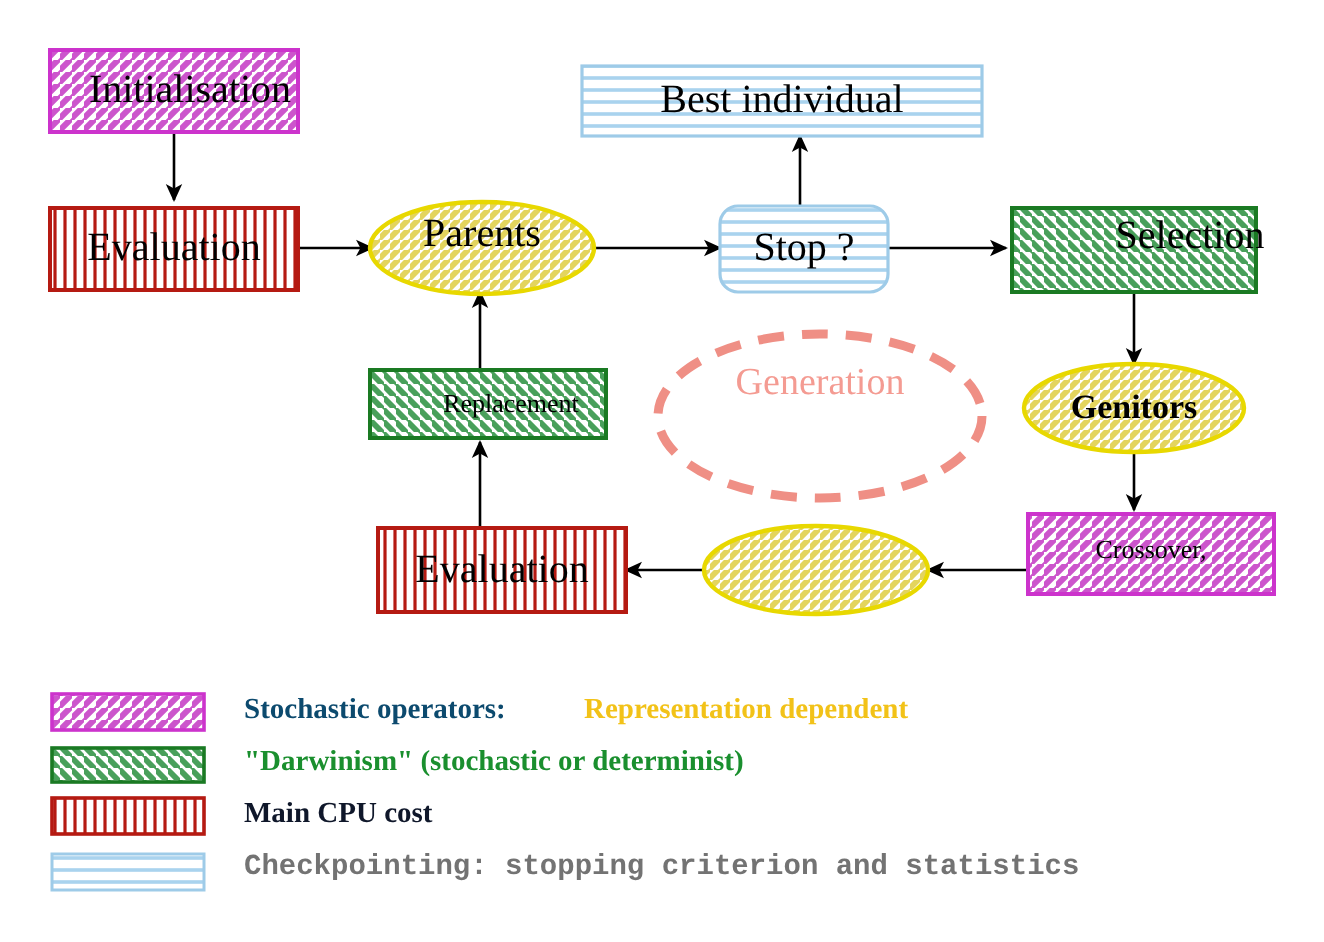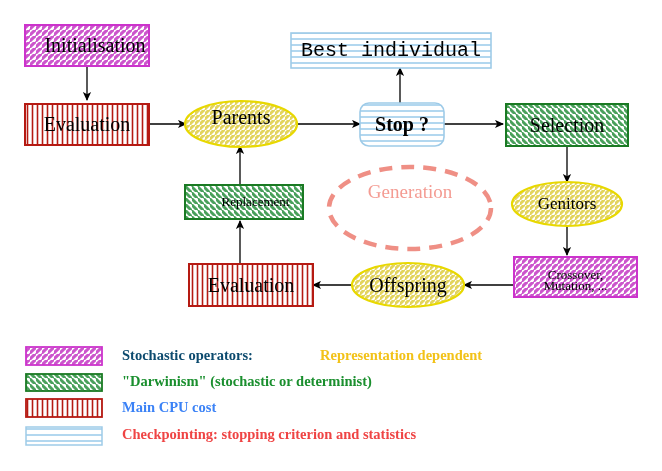--- a/index.html
+++ b/index.html
@@ -29,35 +29,35 @@
     display: flex;
     align-items: center;
     justify-content: center;
     text-align: center;
     color: #000000;
     pointer-events: none;
     line-height: 1.05;
     white-space: pre;
   }
   .lbl-big   { font-size: 20px; }
-  .lbl-mid   { font-size: 17px; }
+  .lbl-mid   { font-size: 17px; font-weight: bold; }
   .lbl-small { font-size: 13px; }
   .lbl-gen   { font-size: 19px; color: #f49b92; }
 
   .legend-text {
     position: absolute;
     font-size: 14.5px;
     font-weight: bold;
     white-space: pre;
   }
   .lg-magenta { color: #0c4a6e; }
-  .lg-gold    { color: #f2c218; margin-left: 28px; }
+  .lg-gold    { color: #f2c218; }
   .lg-green   { color: #1a8f2e; }
-  .lg-red     { color: #3b82f6; }
-  .lg-blue    { color: #ef4444; }
+  .lg-red     { color: #0f172a; }
+  .lg-blue    { color: #737373; font-family: Liberation Mono, monospace; }
 </style>
 </head>
 <body>
 
 <div id="canvas">
 
   <svg class="layer" viewBox="0 0 662 471">
     <defs>
 
       <pattern id="p-magenta" patternUnits="userSpaceOnUse" width="6" height="6">
@@ -144,36 +144,34 @@
     <rect x="26" y="399" width="76" height="18" fill="url(#p-red)" stroke="#b51a12" stroke-width="1.8"></rect>
     <rect x="26" y="427" width="76" height="18" fill="url(#p-blue)" stroke="#9ecbe8" stroke-width="1.5"></rect>
   </svg>
 
   <div class="node-label lbl-big" style="left:25px; top:25px; width:140px; height:41px;">Initialisation</div>
 
   <div class="node-label lbl-big" style="left:25px; top:104px; width:124px; height:41px;">Evaluation</div>
 
   <div class="node-label lbl-big" style="left:185px; top:103px; width:112px; height:28px;">Parents</div>
 
-  <div class="node-label lbl-big" style="left:291px; top:33px; width:200px; height:35px;font-family:Liberation Mono, monospace;">Best individual</div>
+  <div class="node-label lbl-big" style="left:291px; top:33px; width:200px; height:35px;">Best individual</div>
 
-  <div class="node-label lbl-big" style="left:360px; top:103px; width:84px; height:43px;font-weight:bold;">Stop ?</div>
+  <div class="node-label lbl-big" style="left:360px; top:103px; width:84px; height:43px;">Stop ?</div>
 
-  <div class="node-label lbl-big" style="left:506px; top:104px; width:122px; height:42px;">Selection</div>
+  <div class="node-label lbl-big" style="left:506px; top:104px; width:122px; height:28px;padding-left:28px;">Selection</div>
 
   <div class="node-label lbl-small" style="left:185px; top:185px; width:141px; height:34px;">Replacement</div>
 
   <div class="node-label lbl-gen" style="left:329px; top:172px; width:162px; height:40px;">Generation</div>
 
   <div class="node-label lbl-mid" style="left:512px; top:182px; width:110px; height:44px;">Genitors</div>
 
   <div class="node-label lbl-small" style="left:518px; top:258px; width:115px; height:34px;">Crossover,</div>
-  <div class="node-label lbl-small" style="left:518px; top:276px; width:115px; height:19px;">Mutation, ...</div>
 
-  <div class="node-label lbl-big" style="left:352px; top:264px; width:112px; height:42px;">Offspring</div>
 
   <div class="node-label lbl-big" style="left:189px; top:264px; width:124px; height:42px;">Evaluation</div>
 
   <div class="legend-text lg-magenta" style="left:122px; top:347px;">Stochastic operators:</div>
   <div class="legend-text lg-gold" style="left:292px; top:347px;">Representation dependent</div>
 
   <div class="legend-text lg-green" style="left:122px; top:373px;">"Darwinism" (stochastic or determinist)</div>
 
   <div class="legend-text lg-red" style="left:122px; top:399px;">Main CPU cost</div>
 

